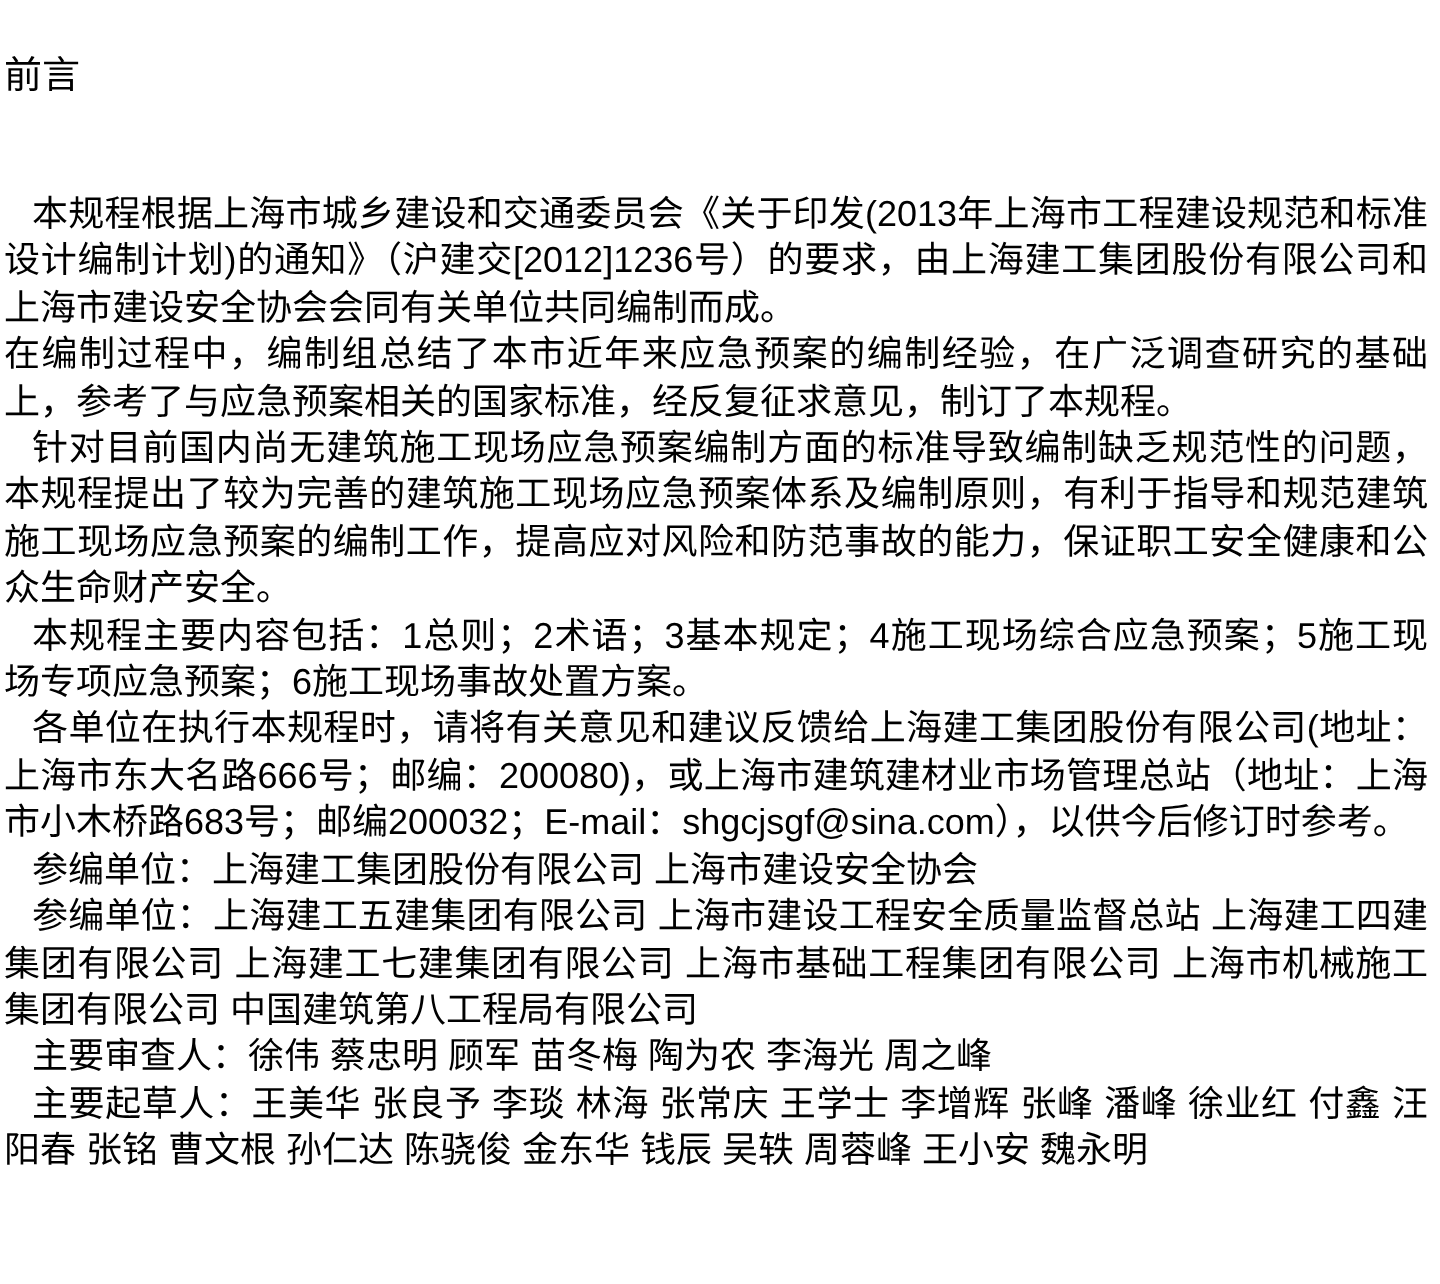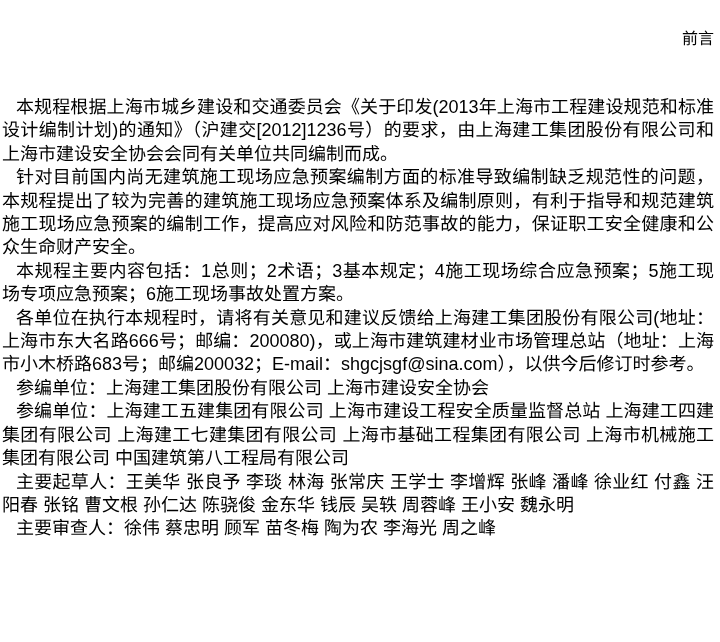--- a/index.html
+++ b/index.html
@@ -14,22 +14,22 @@
     color: #000000;
     font-family: "Liberation Sans", "DejaVu Sans", sans-serif;
   }
   .doc {
     box-sizing: border-box;
     width: 720px;
     height: 642px;
     padding: 28px 6px 0 2px;
   }
   .doc-title {
-    text-align: right;
-    font-size: 16px;
+    text-align: left;
+    font-size: 19px;
     line-height: 22px;
     font-weight: 400;
     margin: 0 0 46px 0;
   }
   .body-text p {
     margin: 0;
     font-size: 18px;
     line-height: 23.4px;
     text-align: justify;
     word-break: break-all;
@@ -51,23 +51,24 @@
 </style>
 </head>
 <body>
 
 <div class="doc">
 
   <h1 class="doc-title">前言</h1>
 
   <div class="body-text">
     <p class="indent">本规程根据上海市城乡建设和交通委员会《关于印发(2013年上海市工程建设规范和标准设计编制计划)的通知》（沪建交[2012]1236号）的要求，由上海建工集团股份有限公司和上海市建设安全协会会同有关单位共同编制而成。</p>
+    <p>在编制过程中，编制组总结了本市近年来应急预案的编制经验，在广泛调查研究的基础上，参考了与应急预案相关的国家标准，经反复征求意见，制订了本规程。</p>
     <p class="indent">针对目前国内尚无建筑施工现场应急预案编制方面的标准导致编制缺乏规范性的问题，本规程提出了较为完善的建筑施工现场应急预案体系及编制原则，有利于指导和规范建筑施工现场应急预案的编制工作，提高应对风险和防范事故的能力，保证职工安全健康和公众生命财产安全。</p>
     <p class="indent">本规程主要内容包括：1总则；2术语；3基本规定；4施工现场综合应急预案；5施工现场专项应急预案；6施工现场事故处置方案。</p>
     <p class="indent">各单位在执行本规程时，请将有关意见和建议反馈给上海建工集团股份有限公司(地址：上海市东大名路666号；邮编：200080)，或上海市建筑建材业市场管理总站（地址：上海市小木桥路683号；邮编200032；E-mail：shgcjsgf@sina.com），以供今后修订时参考。</p>
     <p class="indent">参编单位：上海建工集团股份有限公司 上海市建设安全协会</p>
     <p class="indent">参编单位：上海建工五建集团有限公司 上海市建设工程安全质量监督总站 上海建工四建集团有限公司 上海建工七建集团有限公司 上海市基础工程集团有限公司 上海市机械施工集团有限公司 中国建筑第八工程局有限公司</p>
+    <p class="indent">主要审查人：徐伟 蔡忠明 顾军 苗冬梅 陶为农 李海光 周之峰</p>
     <p class="indent">主要起草人：王美华 张良予 李琰 林海 张常庆 王学士 李增辉 张峰 潘峰 徐业红 付鑫 汪阳春 张铭 曹文根 孙仁达 陈骁俊 金东华 钱辰 吴轶 周蓉峰 王小安 魏永明</p>
-    <p class="indent">主要审查人：徐伟 蔡忠明 顾军 苗冬梅 陶为农 李海光 周之峰</p>
   </div>
 
 
 </div>
 
 </body></html>

